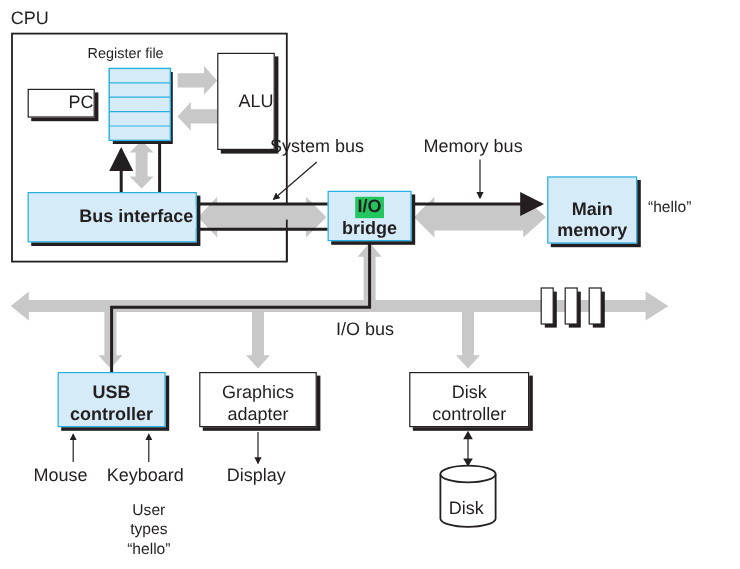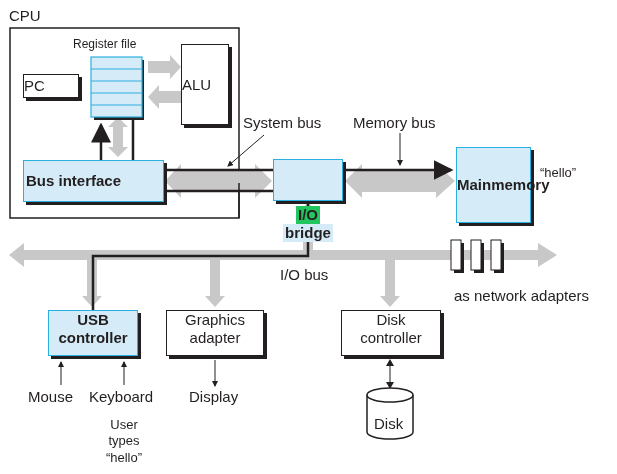--- a/index.html
+++ b/index.html
@@ -1,21 +1,21 @@
 <!DOCTYPE html>
 <html><head>
 <meta charset="utf-8">
 <style>
   html, body { margin:0; padding:0; background:#ffffff; }
   body { width:617px; height:474px; position:relative; overflow:hidden;
          font-family:"Liberation Sans", sans-serif; color:#231f20; }
   svg { position:absolute; left:0; top:0; }
   .lbl { position:absolute; font-size:15px; white-space:nowrap; line-height:1; }
   .box { position:absolute; box-sizing:border-box; display:flex; align-items:center;
-         justify-content:flex-start; text-align:center; font-size:15px; line-height:1.2;
+         justify-content:flex-end; text-align:center; font-size:15px; line-height:1.2;
          box-shadow:3px 3px 0 #231f20; }
   .white { background:#fff; border:1px solid #231f20; }
   .blue { background:#d5ecf8; border:1.5px solid #2ab0e0; font-weight:bold; }
   .small { font-size:13px; text-align:center; line-height:1.25; }
 </style>
 </head>
 <body>
 
 <svg width="617" height="474" viewBox="0 0 617 474">
   <defs>
@@ -90,29 +90,29 @@
 <div class="box white" style="left:23px;top:74px;width:56px;height:24px;">
     <span>PC</span>
   </div>
 <div class="box white" style="left:181px;top:44px;width:48px;height:81px;">
     <span>ALU</span>
   </div>
 <div class="box blue" style="left:23px;top:160px;width:141px;height:42px;">
     <span style="background:#d5ecf8;padding:0 2px;">Bus interface</span>
   </div>
 
-<div class="lbl" style="left:243px;top:115px;text-align:right;">System bus</div>
+<div class="lbl" style="left:225px;top:115px;text-align:right;">System bus</div>
 <div class="lbl" style="left:353px;top:115px;">Memory bus</div>
 <div class="lbl" style="left:280px;top:267px;">I/O bus</div>
 
 <div class="box blue" style="left:273px;top:159px;width:70px;height:42px;flex-direction:column;">
   <span style="background:#22c55e;padding:0 2px;margin-top:46px;">I/O</span>
   <span style="background:#d5ecf8;padding:0 2px;">bridge</span>
 </div>
-<div class="box blue" style="left:456px;top:147px;width:75px;height:76px;flex-direction:row;">
+<div class="box blue" style="left:456px;top:147px;width:75px;height:56px;flex-direction:column;">
   <span>Main</span>
   <span>memory</span>
 </div>
 <div class="lbl small" style="left:540px;top:165px;">“hello”</div>
 
 <div class="box blue" style="left:48px;top:310px;width:90px;height:46px;flex-direction:column;">
   <span>USB</span>
   <span>controller</span>
 </div>
 <div class="box white" style="left:166px;top:310px;width:98px;height:46px;flex-direction:column;">
@@ -129,14 +129,13 @@
 <div class="lbl" style="left:89px;top:389px;">Keyboard</div>
 <div class="lbl" style="left:189px;top:389px;">Display</div>
 
 <div class="lbl small" style="left:100px;top:417px;width:48px;">
   <div>User</div>
   <div>types</div>
   <div>“hello”</div>
 </div>
 
 <div class="lbl" style="left:454px;top:287px;line-height:1.2;">
-  <div>as network adapters</div>
 </div>
 
 </body></html>

